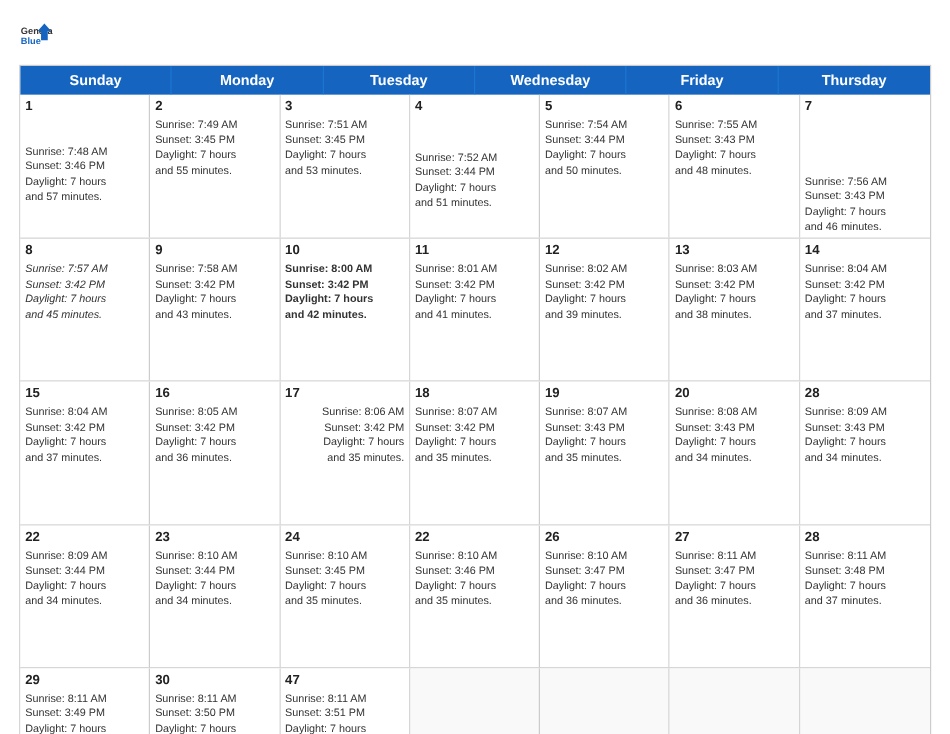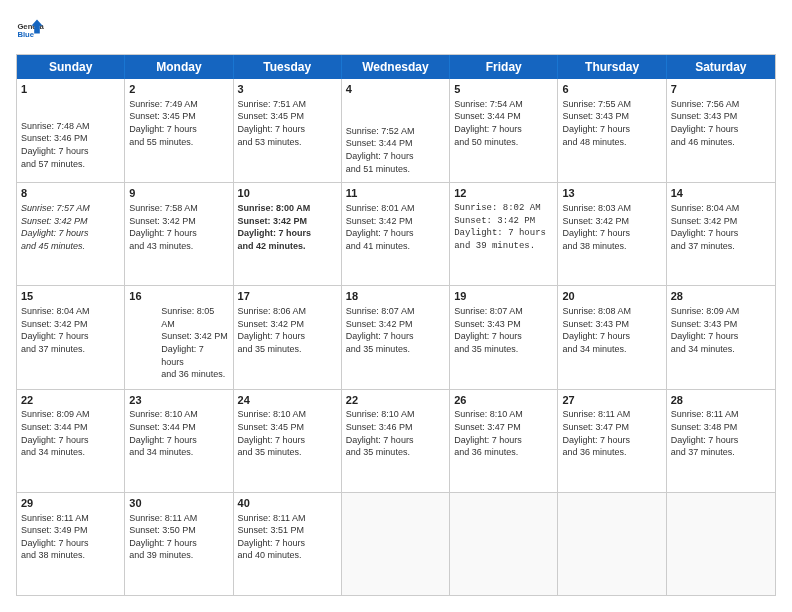--- a/index.html
+++ b/index.html
@@ -45,21 +45,21 @@
       color: #555;
     }
     .calendar {
       flex: 1;
       display: flex;
       flex-direction: column;
       border: 1px solid #ccc;
     }
     .cal-header {
       display: grid;
-      grid-template-columns: repeat(7, 1fr);
+      grid-template-columns: repeat(6, 1fr);
       background: #1565c0;
     }
     .cal-header-cell {
       color: #fff;
       text-align: center;
       padding: 5px 2px;
       font-size: 12px;
       font-weight: bold;
       border-right: 1px solid #1976d2;
     }
@@ -119,21 +119,20 @@
   </div>
 
   <div class="calendar">
     <div class="cal-header">
     <div class="cal-header-cell">Sunday</div>
         <div class="cal-header-cell">Monday</div>
         <div class="cal-header-cell">Tuesday</div>
         <div class="cal-header-cell">Wednesday</div>
         <div class="cal-header-cell">Friday</div>
         <div class="cal-header-cell">Thursday</div>
-        <div class="cal-header-cell">Saturday</div>
       </div>
     <div class="cal-body">
     <div class="cal-week">
           <div class="cal-cell">
             <span class="day-num">1</span>
             <div class="cell-text" style="white-space: pre-line; margin-top: 23px;">Sunrise: 7:48 AM
 Sunset: 3:46 PM
 Daylight: 7 hours
 and 57 minutes.</div>
           </div>
@@ -167,21 +166,21 @@
           </div>
           <div class="cal-cell">
             <span class="day-num">6</span>
             <div class="cell-text" style="white-space: pre-line;">Sunrise: 7:55 AM
 Sunset: 3:43 PM
 Daylight: 7 hours
 and 48 minutes.</div>
           </div>
           <div class="cal-cell">
             <span class="day-num">7</span>
-            <div class="cell-text" style="white-space: pre-line;">Sunrise: 7:56 AM
+            <div class="cell-text" style="white-space: pre-line; margin-top: 48px;">Sunrise: 7:56 AM
 Sunset: 3:43 PM
 Daylight: 7 hours
 and 46 minutes.</div>
           </div>
         </div>
         <div class="cal-week">
           <div class="cal-cell">
             <span class="day-num">8</span>
             <div class="cell-text" style="white-space: pre-line; font-style: italic;">Sunrise: 7:57 AM
 Sunset: 3:42 PM
@@ -204,21 +203,21 @@
           </div>
           <div class="cal-cell">
             <span class="day-num">11</span>
             <div class="cell-text" style="white-space: pre-line;">Sunrise: 8:01 AM
 Sunset: 3:42 PM
 Daylight: 7 hours
 and 41 minutes.</div>
           </div>
           <div class="cal-cell">
             <span class="day-num">12</span>
-            <div class="cell-text" style="white-space: pre-line; font-family: Liberation Mono, monospace;">Sunrise: 8:02 AM
+            <div class="cell-text" style="white-space: pre-line;">Sunrise: 8:02 AM
 Sunset: 3:42 PM
 Daylight: 7 hours
 and 39 minutes.</div>
           </div>
           <div class="cal-cell">
             <span class="day-num">13</span>
             <div class="cell-text" style="white-space: pre-line;">Sunrise: 8:03 AM
 Sunset: 3:42 PM
 Daylight: 7 hours
 and 38 minutes.</div>
@@ -234,28 +233,28 @@
         <div class="cal-week">
           <div class="cal-cell">
             <span class="day-num">15</span>
             <div class="cell-text" style="white-space: pre-line;">Sunrise: 8:04 AM
 Sunset: 3:42 PM
 Daylight: 7 hours
 and 37 minutes.</div>
           </div>
           <div class="cal-cell">
             <span class="day-num">16</span>
-            <div class="cell-text" style="white-space: pre-line; margin-left: 32px;">Sunrise: 8:05 AM
+            <div class="cell-text" style="white-space: pre-line;">Sunrise: 8:05 AM
 Sunset: 3:42 PM
 Daylight: 7 hours
 and 36 minutes.</div>
           </div>
           <div class="cal-cell">
             <span class="day-num">17</span>
-            <div class="cell-text" style="white-space: pre-line;">Sunrise: 8:06 AM
+            <div class="cell-text" style="white-space: pre-line; text-align: right;">Sunrise: 8:06 AM
 Sunset: 3:42 PM
 Daylight: 7 hours
 and 35 minutes.</div>
           </div>
           <div class="cal-cell">
             <span class="day-num">18</span>
             <div class="cell-text" style="white-space: pre-line;">Sunrise: 8:07 AM
 Sunset: 3:42 PM
 Daylight: 7 hours
 and 35 minutes.</div>
@@ -342,21 +341,21 @@
 and 38 minutes.</div>
           </div>
           <div class="cal-cell">
             <span class="day-num">30</span>
             <div class="cell-text" style="white-space: pre-line;">Sunrise: 8:11 AM
 Sunset: 3:50 PM
 Daylight: 7 hours
 and 39 minutes.</div>
           </div>
           <div class="cal-cell">
-            <span class="day-num">40</span>
+            <span class="day-num">47</span>
             <div class="cell-text" style="white-space: pre-line;">Sunrise: 8:11 AM
 Sunset: 3:51 PM
 Daylight: 7 hours
 and 40 minutes.</div>
           </div>
           <div class="cal-cell empty"></div>
           <div class="cal-cell empty"></div>
           <div class="cal-cell empty"></div>
           <div class="cal-cell empty"></div>
         </div>

